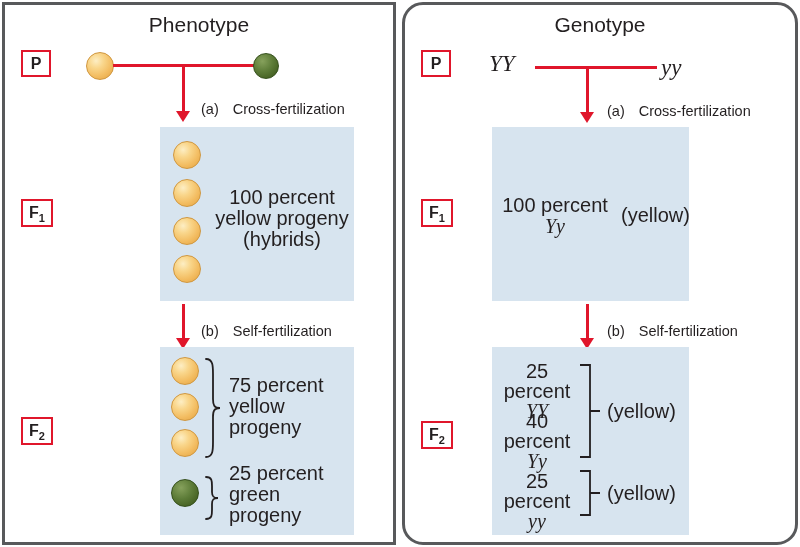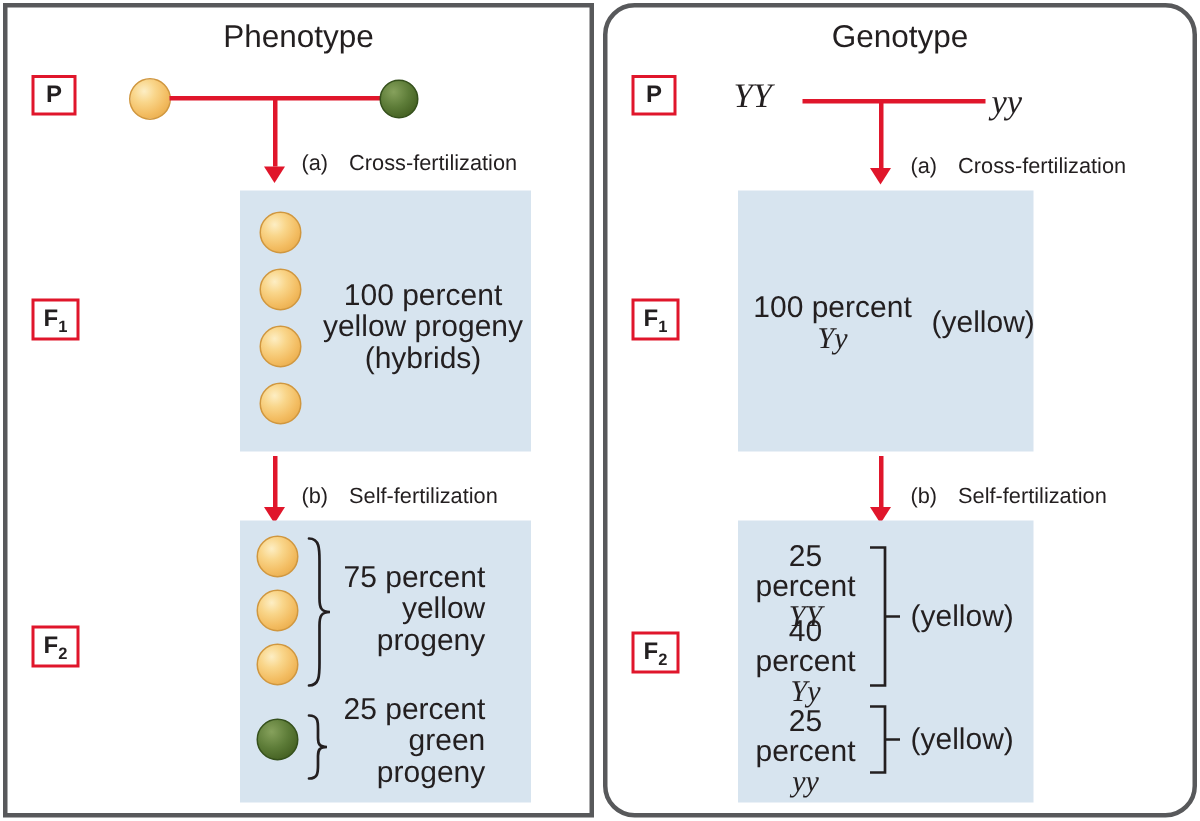--- a/index.html
+++ b/index.html
@@ -90,21 +90,21 @@
     display: flex;
     gap: 14px;
     white-space: nowrap;
   }
 
   .blue-box {
     position: absolute;
     background: var(--box_bg);
   }
 
-  .ml { white-space: pre-line; text-align: right; }
+  .ml { white-space: pre-line; }
 
   .body-text {
     position: absolute;
     font-size: 20px;
     line-height: 21px;
   }
   .center { text-align: center; }
 
   .genotype {
     font-family: "Liberation Serif", serif;

